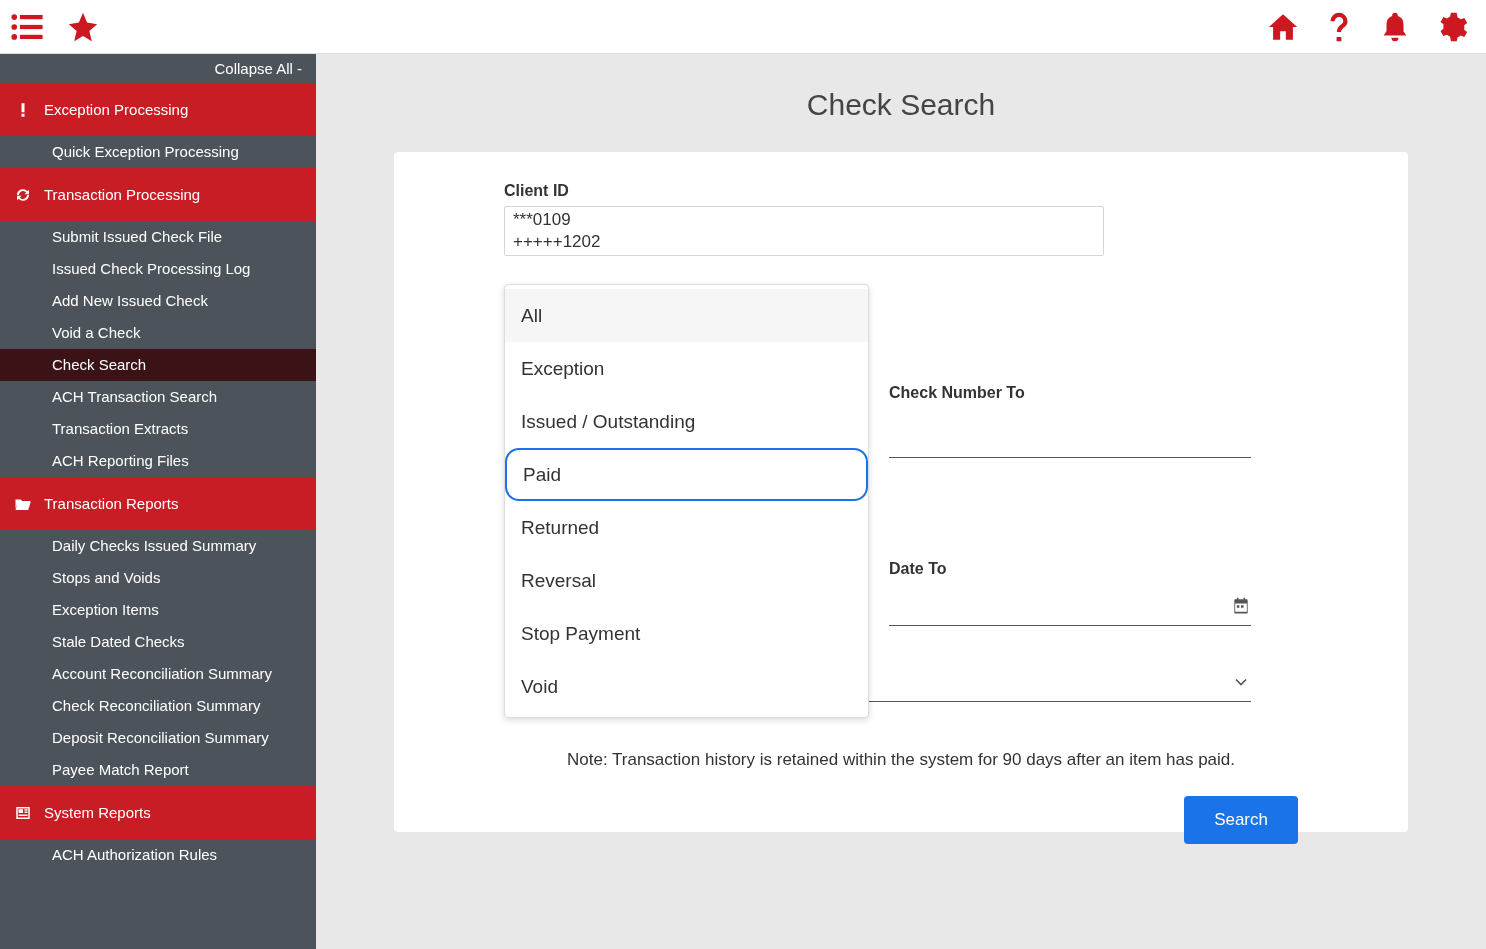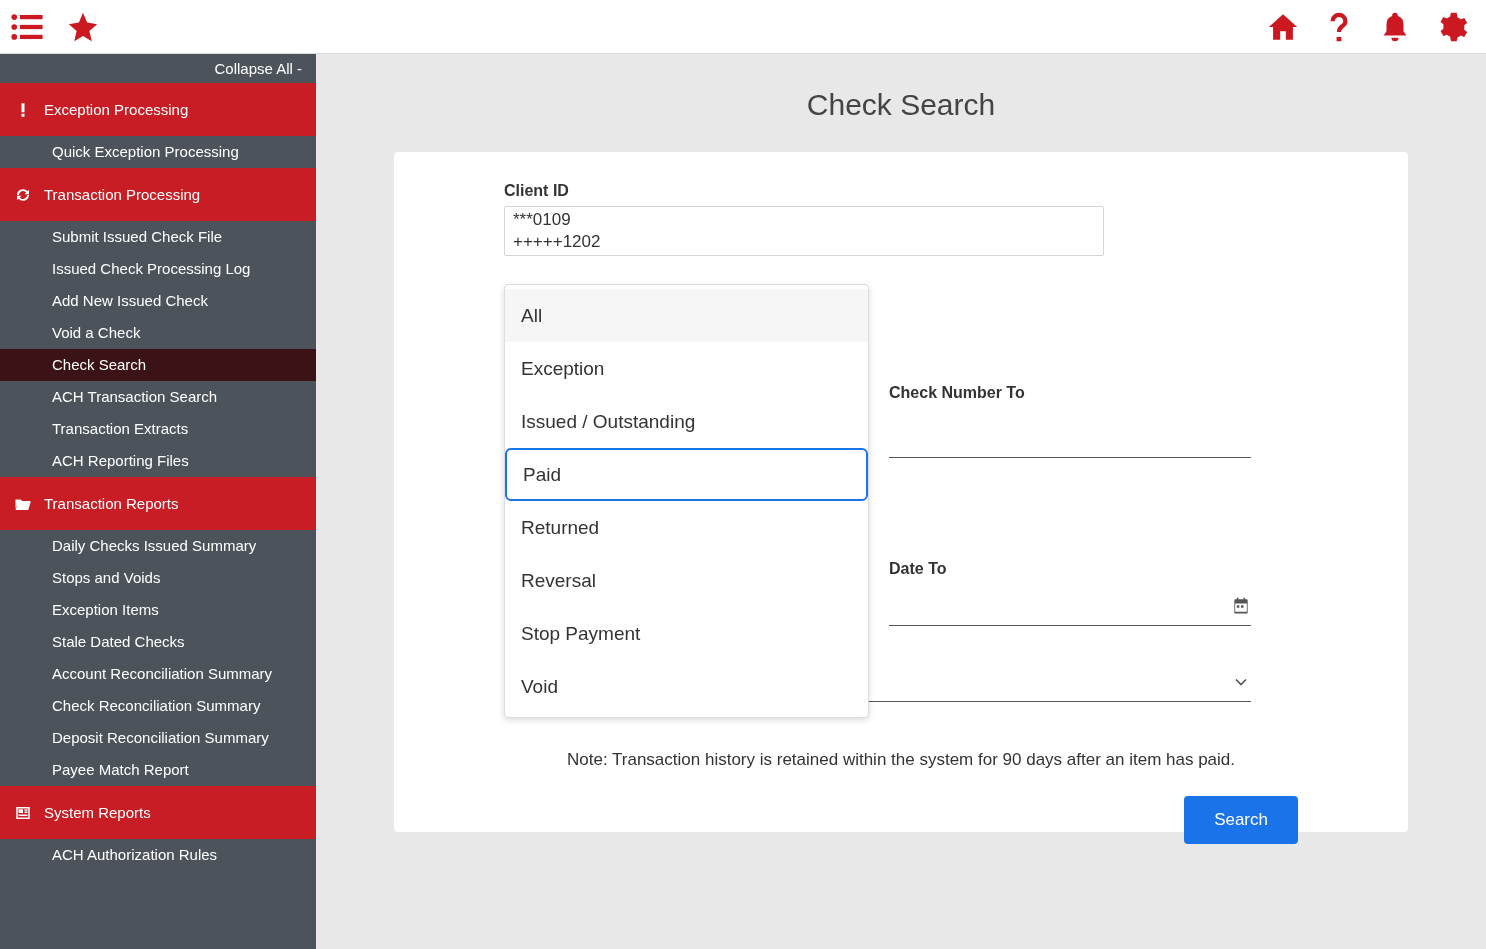--- a/index.html
+++ b/index.html
@@ -156,21 +156,21 @@
     height:53px;
     display:flex; align-items:center;
     padding:0 16px;
     font-size:19px;
     color:#333;
     cursor:pointer;
   }
   .dropdown-item.hover { background:#f6f6f6; }
   .dropdown-item.selected {
     border:2.5px solid #1a73e8;
-    border-radius:6px;
+    border-radius:14px;
     margin:0 0;
   }
 </style>
 </head>
 <body>
 
 <div class="topbar">
   <div class="topbar-left">
     <span class="icon">
       <svg viewBox="0 0 24 24">

